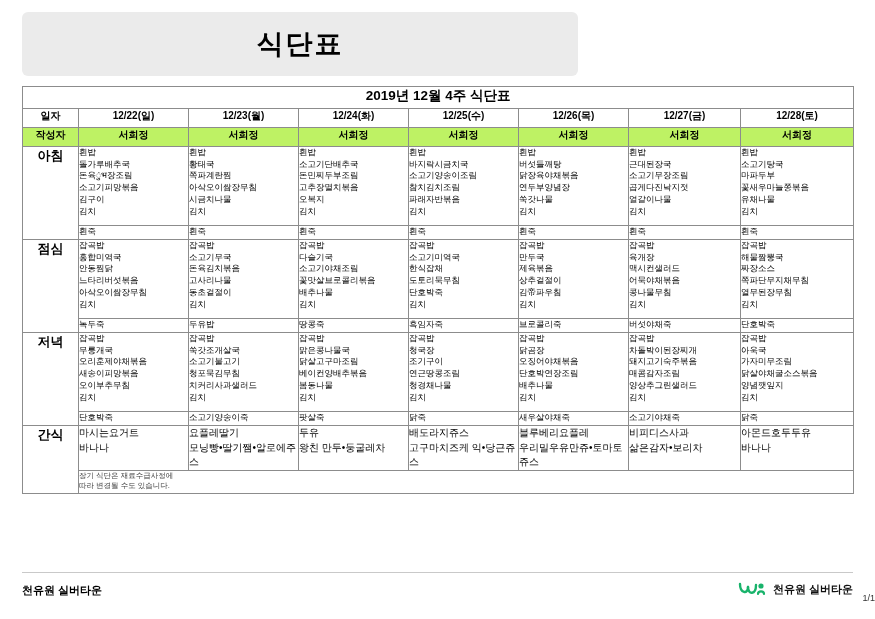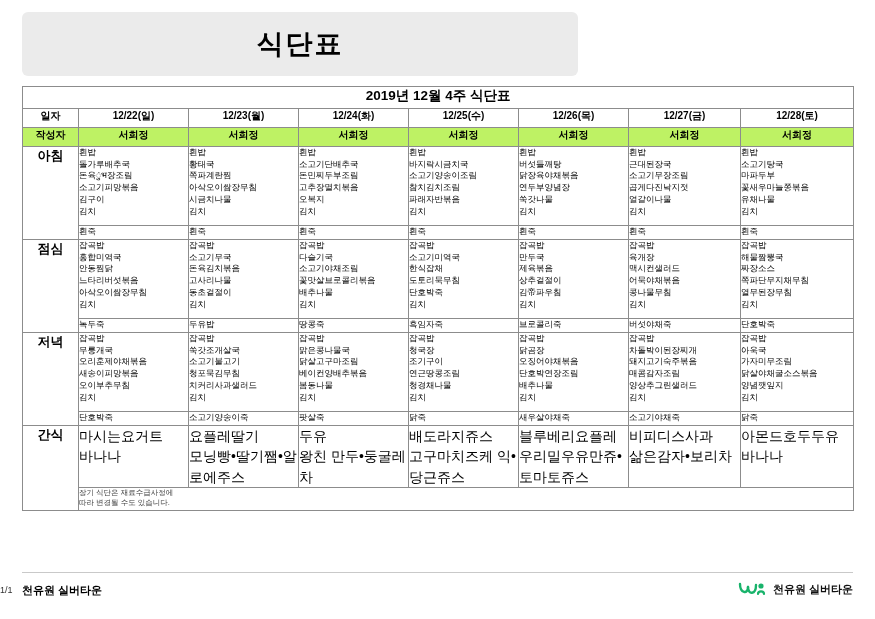--- a/index.html
+++ b/index.html
@@ -106,21 +106,21 @@
   .dish-cell div { white-space: nowrap; overflow: hidden; }
   .sub-cell {
     padding: 2px 4px 2px 5px;
     height: 13px;
     font-size: 8.5px;
     vertical-align: middle;
   }
   .snack-cell {
     padding: 4px 4px 2px 5px;
     line-height: 1.45;
-    font-size: 14px;
+    font-size: 10px;
     height: 44px;
   }
   .note-cell {
     padding: 3px 4px 2px 5px;
     line-height: 1.3;
     font-size: 7.5px;
     height: 22px;
     color: #3a3a3a;
   }
   .note-cell div { white-space: nowrap; overflow: hidden; }
@@ -144,23 +144,23 @@
   .footer-left {
     position: absolute;
     left: 22px;
     top: 11px;
     font-size: 11px;
     font-weight: bold;
   }
   .footer-center {
     position: absolute;
     left: 0;
-    top: 13px;
+    top: 21px;
     width: 875px;
-    text-align: left;
+    text-align: right;
     font-size: 9px;
     color: #333;
   }
   .footer-right {
     position: absolute;
     right: 22px;
     top: 8px;
     display: flex;
     align-items: center;
     gap: 6px;

